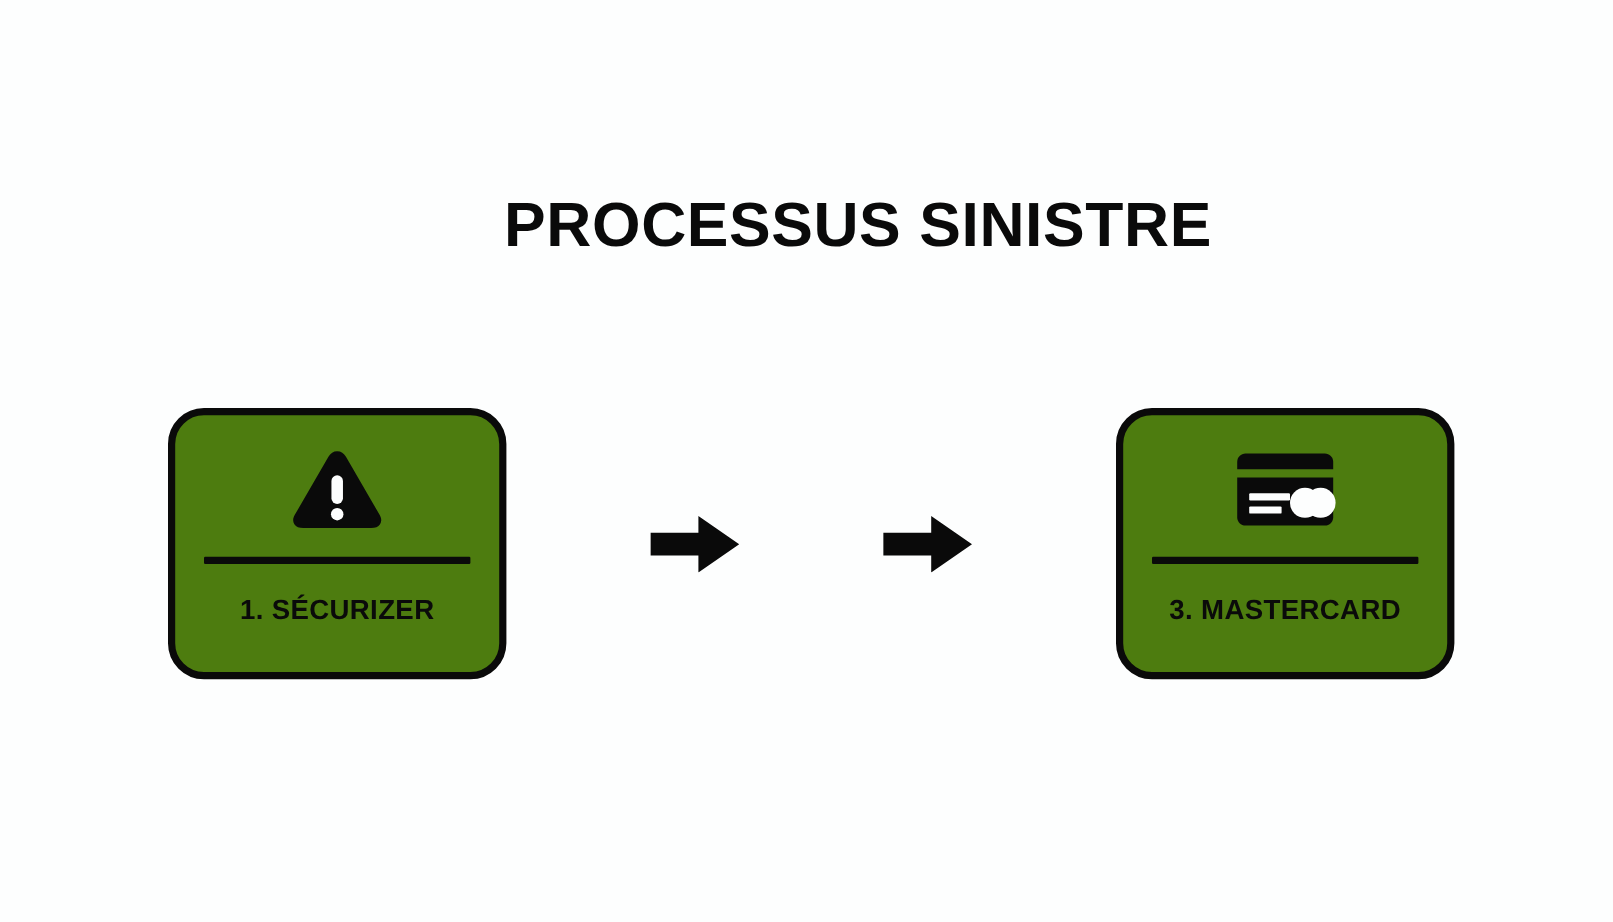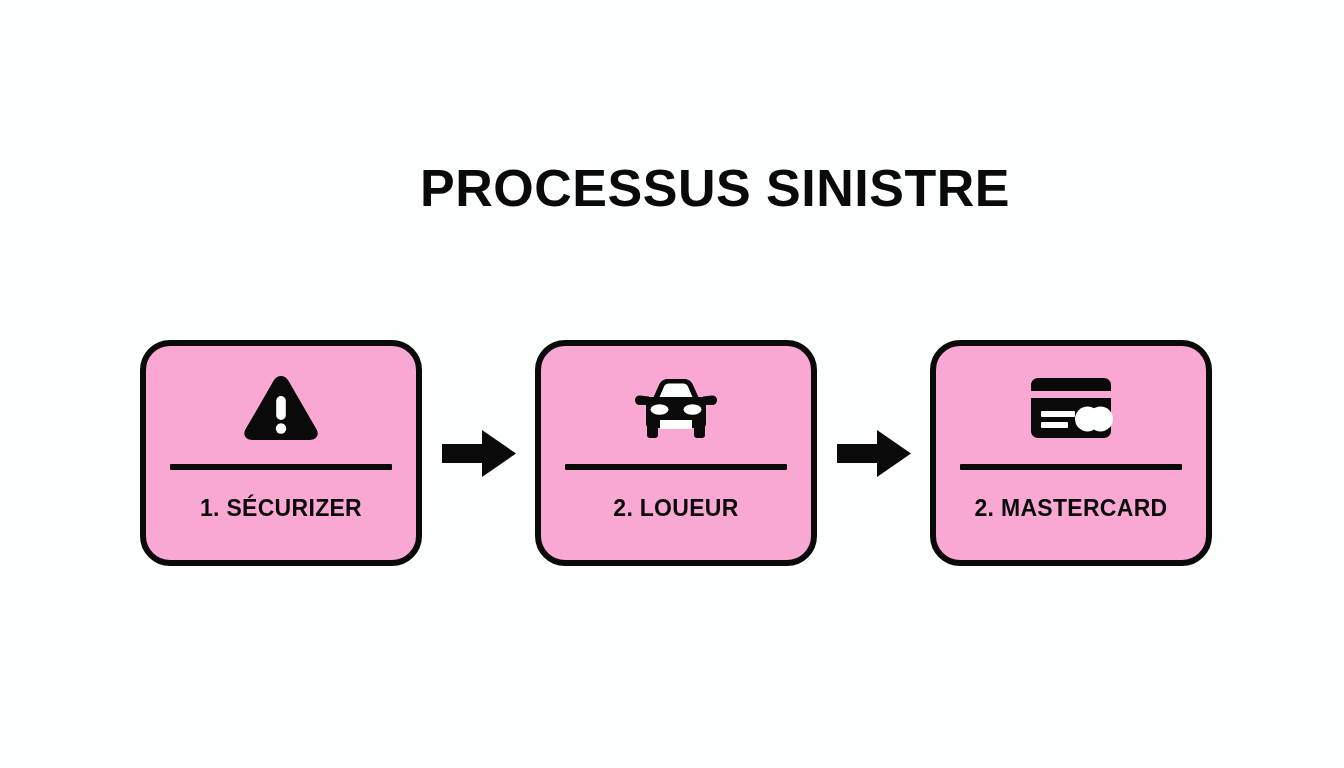--- a/index.html
+++ b/index.html
@@ -51,21 +51,21 @@
     align-items: center;
     justify-content: space-between;
   }
 
   
   .card {
     width: 282px;
     height: 226px;
     border: 6px solid #0a0a0a;
     border-radius: 30px;
-    background: #f9a8d4;
+    background: #4d7c0f;
     display: flex;
     flex-direction: column;
     align-items: center;
     position: relative;
     flex: 0 0 auto;
   }
 
   .icon-zone {
     height: 118px;
     width: 100%;
@@ -139,47 +139,20 @@
     </div>
 
     <div class="arrow">
       <span>
         <svg width="74" height="47" viewBox="0 0 74 47">
           <path d="M0 14 L40 14 L40 0 L74 23.5 L40 47 L40 33 L0 33 Z" fill="#0a0a0a"></path>
         </svg>
       </span>
     </div>
 
-    <div class="card">
-      <div class="icon-zone">
-        <span>
-          <svg width="86" height="62" viewBox="0 0 86 62">
-
-            <path d="M2 23 C2 20.2 4.2 18.2 7 18.4 L16 19.4 L16 28 L7 28 C4.2 28 2 26 2 23 Z" fill="#0a0a0a"></path>
-            <path d="M84 23 C84 20.2 81.8 18.2 79 18.4 L70 19.4 L70 28 L79 28 C81.8 28 84 26 84 23 Z" fill="#0a0a0a"></path>
-
-            <path d="M25.5 9 C27.2 4.4 30.4 2 35 2 L51 2 C55.6 2 58.8 4.4 60.5 9 L68 26 L18 26 Z" fill="#0a0a0a"></path>
-
-            <path d="M30.6 10.6 C31.6 7.8 33.4 6.4 36.2 6.4 L49.8 6.4 C52.6 6.4 54.4 7.8 55.4 10.6 L60.6 22.4 L25.4 22.4 Z" fill="#fdfefe"></path>
-
-            <path d="M13 24 C13 21.8 14.8 20 17 20 L69 20 C71.2 20 73 21.8 73 24 L73 47 C73 49.2 71.2 51 69 51 L17 51 C14.8 51 13 49.2 13 47 Z" fill="#0a0a0a"></path>
-
-            <ellipse cx="26.5" cy="32.5" rx="9" ry="5.2" fill="#fdfefe"></ellipse>
-            <ellipse cx="59.5" cy="32.5" rx="9" ry="5.2" fill="#fdfefe"></ellipse>
-
-            <rect x="27" y="43" width="32" height="9" fill="#fdfefe"></rect>
-
-            <path d="M14 44 L25 44 L25 58 C25 59.7 23.7 61 22 61 L17 61 C15.3 61 14 59.7 14 58 Z" fill="#0a0a0a"></path>
-            <path d="M61 44 L72 44 L72 58 C72 59.7 70.7 61 69 61 L64 61 C62.3 61 61 59.7 61 58 Z" fill="#0a0a0a"></path>
-          </svg>
-        </span>
-      </div>
-      <div class="divider"></div>
-      <div class="card-label">2. LOUEUR</div>
-    </div>
 
     <div class="arrow">
       <span>
         <svg width="74" height="47" viewBox="0 0 74 47">
           <path d="M0 14 L40 14 L40 0 L74 23.5 L40 47 L40 33 L0 33 Z" fill="#0a0a0a"></path>
         </svg>
       </span>
     </div>
 
     <div class="card">
@@ -193,17 +166,17 @@
 
             <rect x="16" y="34" width="34" height="6" rx="1" fill="#fdfefe"></rect>
             <rect x="16" y="45" width="27" height="6" rx="1" fill="#fdfefe"></rect>
 
             <circle cx="62.5" cy="42" r="12.5" fill="#fdfefe"></circle>
             <circle cx="75.5" cy="42" r="12.5" fill="#fdfefe"></circle>
           </svg>
         </span>
       </div>
       <div class="divider"></div>
-      <div class="card-label">2. MASTERCARD</div>
+      <div class="card-label">3. MASTERCARD</div>
     </div>
 
   </div>
 </div>
 
 </body></html>

